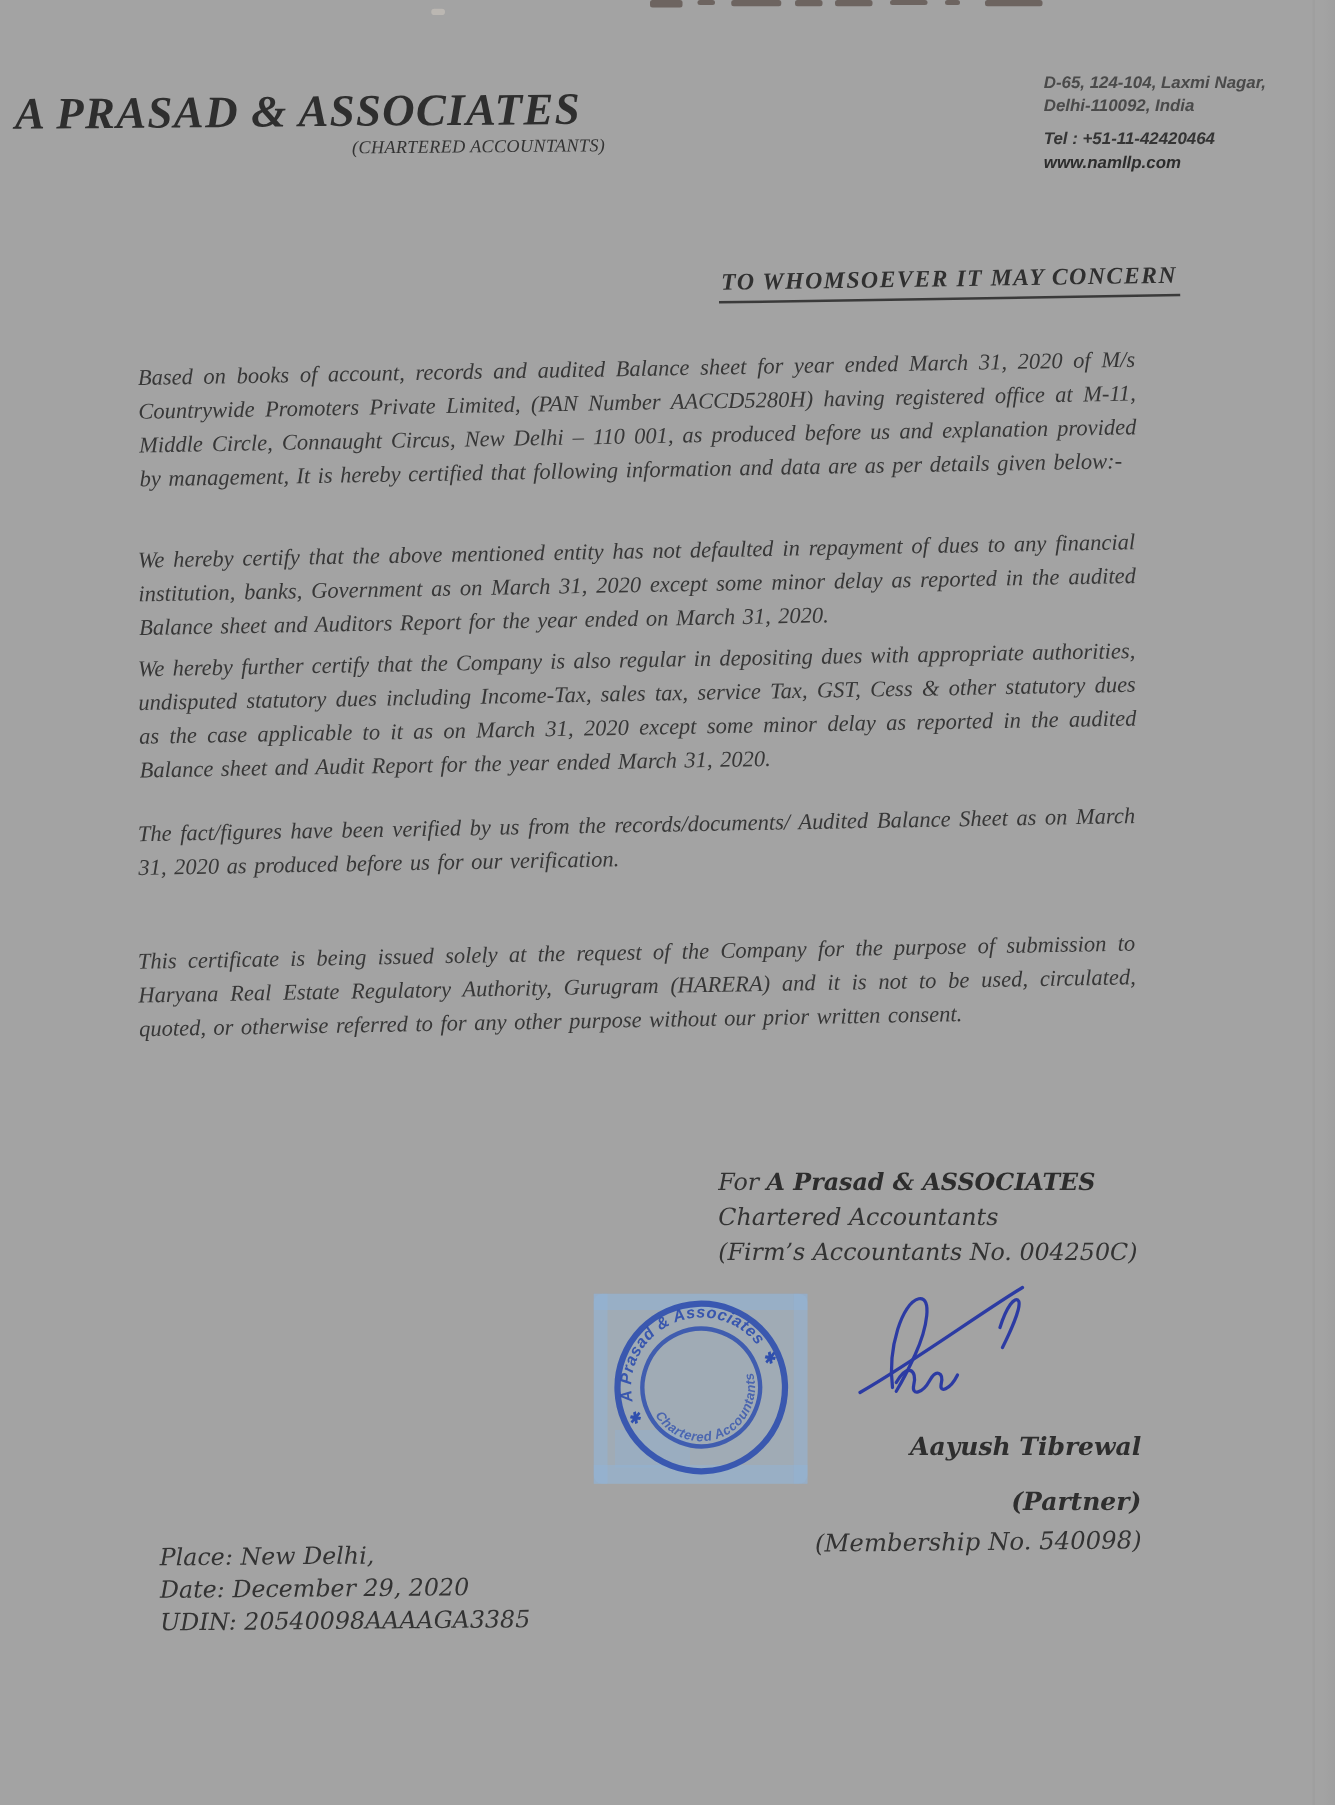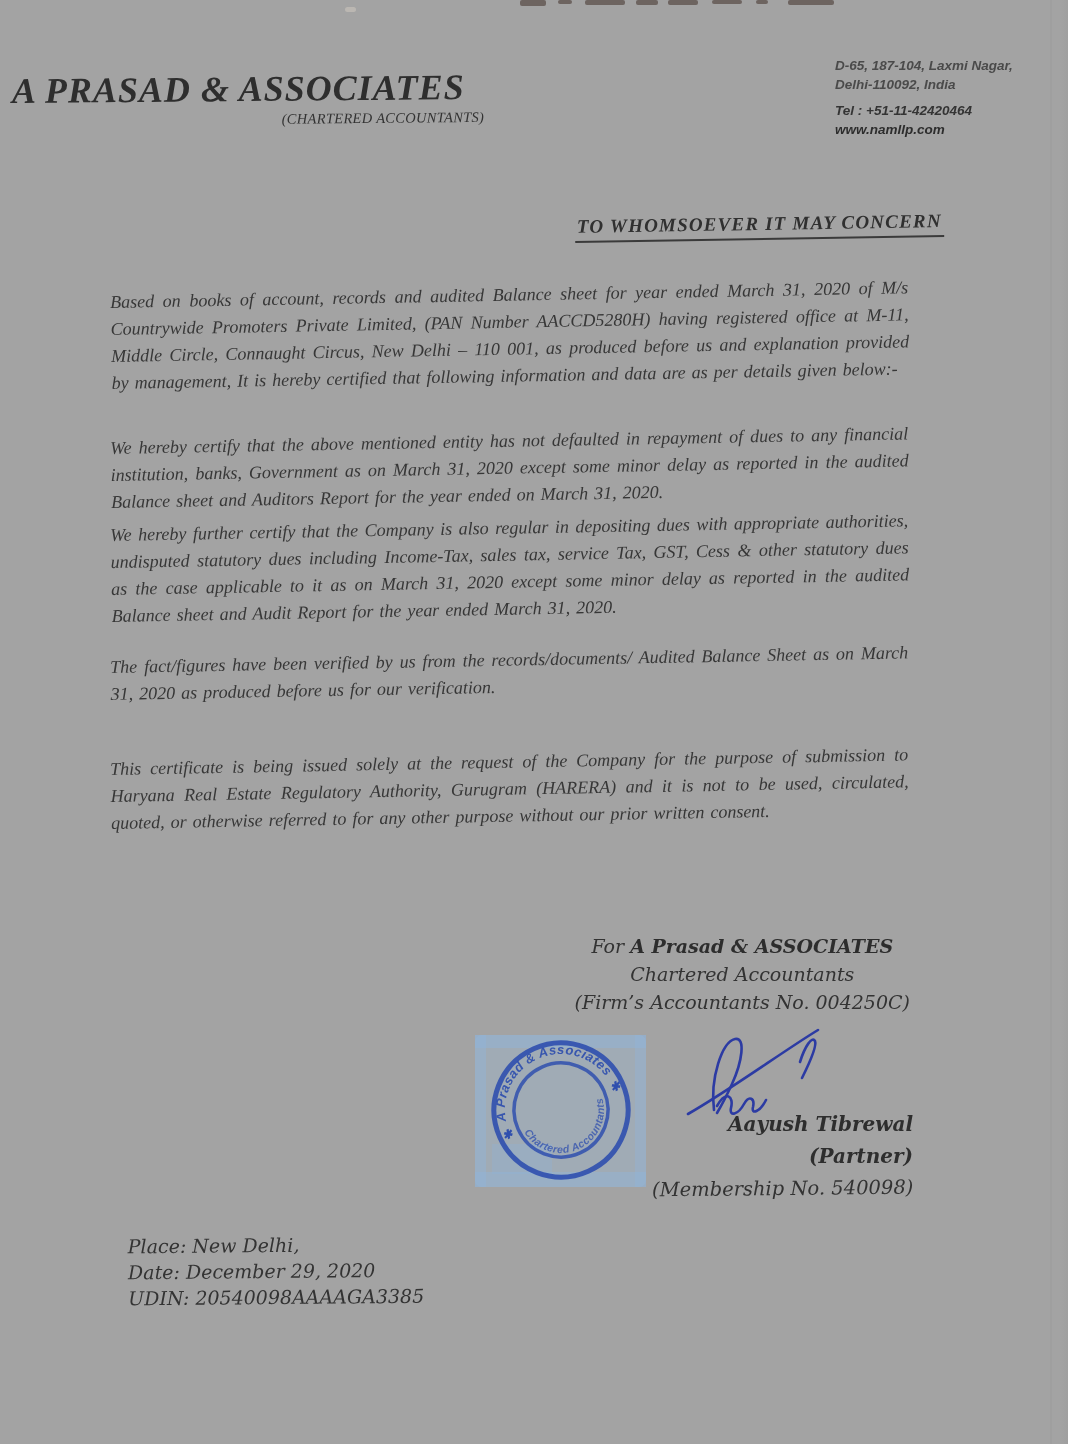--- a/index.html
+++ b/index.html
@@ -41,31 +41,31 @@
   .para { position:absolute; left:110px; width:798px; margin:0; text-align:justify;
     font-size:18px; line-height:27px; word-spacing:1.5px; color:#373737;
     transform:rotate(-1.05deg); transform-origin:0 0; }
   .p1 { top:289px; }
   .p2 { top:435px; }
   .p3 { top:522px; }
   .p4 { top:654px; }
   .p5 { top:756px; }
 
   
-  .signoff { position:absolute; top:932px; right:158px; text-align:center;
+  .signoff { position:absolute; top:932px; right:158px; text-align:left;
     font-family:"DejaVu Serif", serif; font-size:19px; line-height:28px; color:#333; }
   .signoff b { font-weight:bold; color:#2d2d2d; }
 
   .seal { position:absolute; left:472px; top:1034px; width:178px; height:156px; }
   .signature { position:absolute; left:680px; top:1026px; width:160px; height:95px; }
 
   .signatory { position:absolute; top:1112px; right:155px; text-align:right;
     font-family:"DejaVu Serif", serif; font-size:20px; color:#2e2e2e; }
-  .sig-name { font-weight:bold; }
-  .sig-role { font-weight:bold; margin-top:8px; }
+  .sig-name { font-weight:bold;margin-top:33px; }
+  .sig-role { font-weight:bold; margin-top:20px; }
   .sig-mem  { margin-top:9px; font-size:19.5px; font-weight:normal; color:#333;
     transform:rotate(-0.6deg); }
 
   .footer { position:absolute; left:128px; top:1232px; font-family:"DejaVu Serif", serif;
     font-size:19px; line-height:26px; color:#333; transform:rotate(-0.5deg); }
 </style>
 </head>
 <body>
 
 <div class="page">
@@ -83,21 +83,21 @@
   </div>
   <div class="edge-line"></div>
   <div class="edge-shade"></div>
 
   <header class="letterhead">
     <div class="firm-name">A PRASAD &amp; ASSOCIATES</div>
     <div class="firm-subtitle">(CHARTERED ACCOUNTANTS)</div>
   </header>
 
   <div class="address">
-    <div>D-65, 187-104, Laxmi Nagar,</div>
+    <div>D-65, 124-104, Laxmi Nagar,</div>
     <div>Delhi-110092, India</div>
     <div class="tel">Tel : +51-11-42420464</div>
     <div class="web">www.namllp.com</div>
   </div>
 
   <div class="title-wrap">
     <span class="doc-title">TO WHOMSOEVER IT MAY CONCERN</span>
   </div>
 
   <p class="para p1">Based on books of account, records and audited Balance sheet for year ended March 31, 2020 of M/s Countrywide Promoters Private Limited, (PAN Number AACCD5280H) having registered office at M-11, Middle Circle, Connaught Circus, New Delhi – 110 001, as produced before us and explanation provided by management, It is hereby certified that following information and data are as per details given below:-</p>

